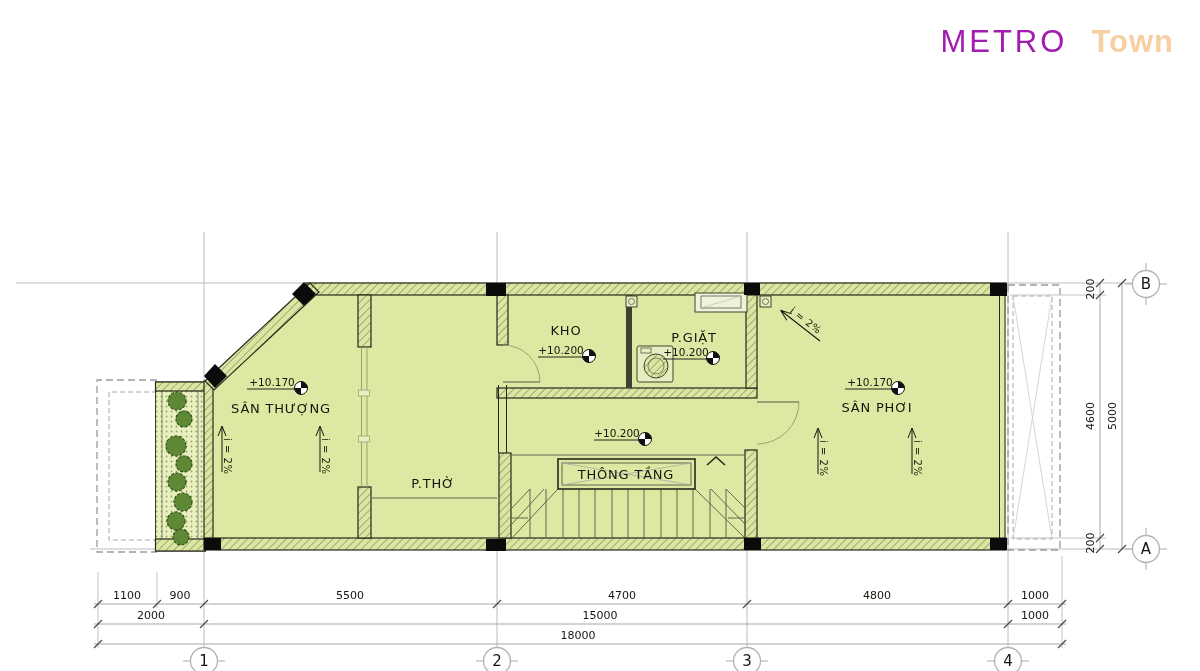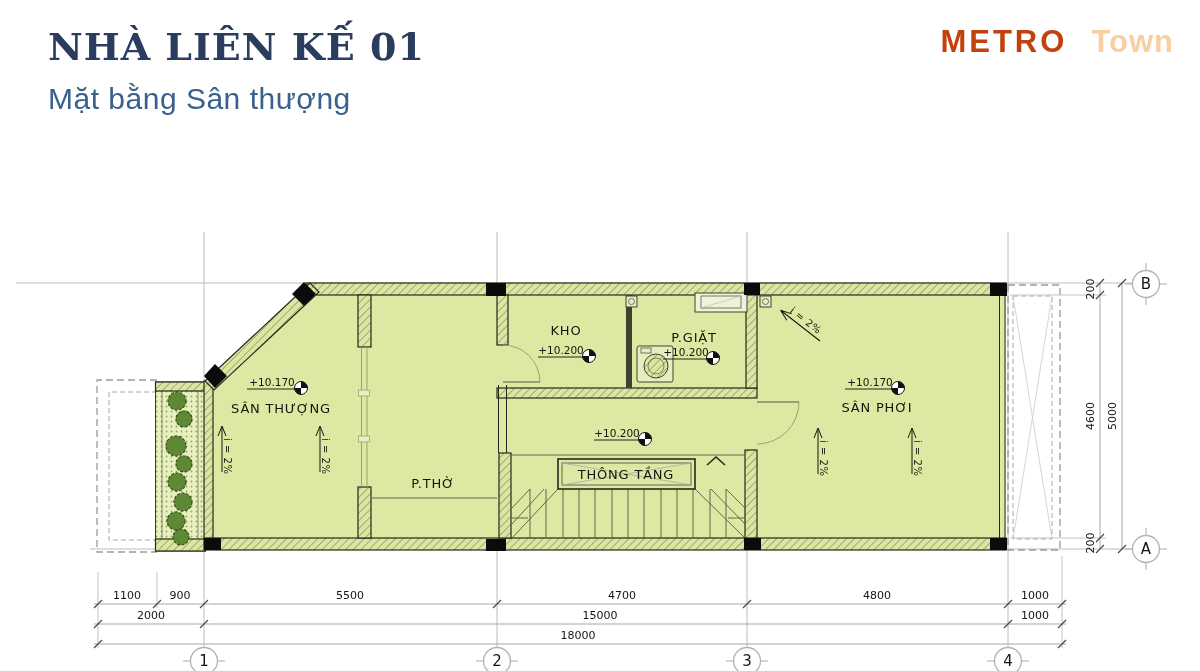--- a/index.html
+++ b/index.html
@@ -4,21 +4,21 @@
 <style>
   html,body{margin:0;padding:0;background:#fff;}
   .stage{position:relative;width:1200px;height:671px;background:#fff;overflow:hidden;
          font-family:"Liberation Sans",sans-serif;}
   .hdr{position:absolute;left:48px;top:26px;}
   .title{font-family:"DejaVu Serif","Liberation Serif",serif;font-weight:700;
          font-size:38px;color:#2a3d5e;letter-spacing:1px;line-height:1.1;}
   .subtitle{font-family:"Liberation Sans",sans-serif;font-size:30px;color:#38618e;
             margin-top:14px;letter-spacing:.5px;}
   .logo{position:absolute;right:26px;top:24px;font-size:31px;white-space:nowrap;}
-  .logo .metro{color:#c2410c;font-weight:700;letter-spacing:3px;margin-top:21px;}
+  .logo .metro{color:#a21caf;font-weight:400;letter-spacing:3px;margin-top:21px;}
   .logo .town{color:#f7cfa2;font-weight:700;margin-left:24px;letter-spacing:1px;}
   svg{position:absolute;left:0;top:0;}
   svg text{font-family:"DejaVu Sans","Liberation Sans",sans-serif;fill:#14160f;}
   .rm{font-size:13px;letter-spacing:.8px;}
   .el{font-size:10.5px;}
   .dim{font-size:11px;}
   .bub{font-size:15px;}
   .slp{font-size:10px;letter-spacing:.5px;}
   .gridln{stroke:#bcbcbc;stroke-width:1;}
   .dimln{stroke:#a7a7a7;stroke-width:1;fill:none;}
@@ -314,21 +314,17 @@
         <circle class="bubc" cx="1146" cy="549" r="13.5"></circle>
         <line class="bubt" x1="1125" y1="549" x2="1132.5" y2="549"></line>
           <line class="bubt" x1="1159.5" y1="549" x2="1167" y2="549"></line>
         <line class="bubt" x1="1146" y1="528" x2="1146" y2="535.5"></line>
           <line class="bubt" x1="1146" y1="562.5" x2="1146" y2="570"></line>
         <text class="bub" x="1146" y="554" text-anchor="middle">A</text>
       </g>
     </g>
   </svg>
 
-  <div class="hdr">
-    <div class="title">NHÀ LIÊN KẾ 01</div>
-    <div class="subtitle">Mặt bằng Sân thượng</div>
-  </div>
   <div class="logo">
     <span class="metro">METRO</span><span class="town">Town</span>
   </div>
 
 </div>
 
 </body></html>

